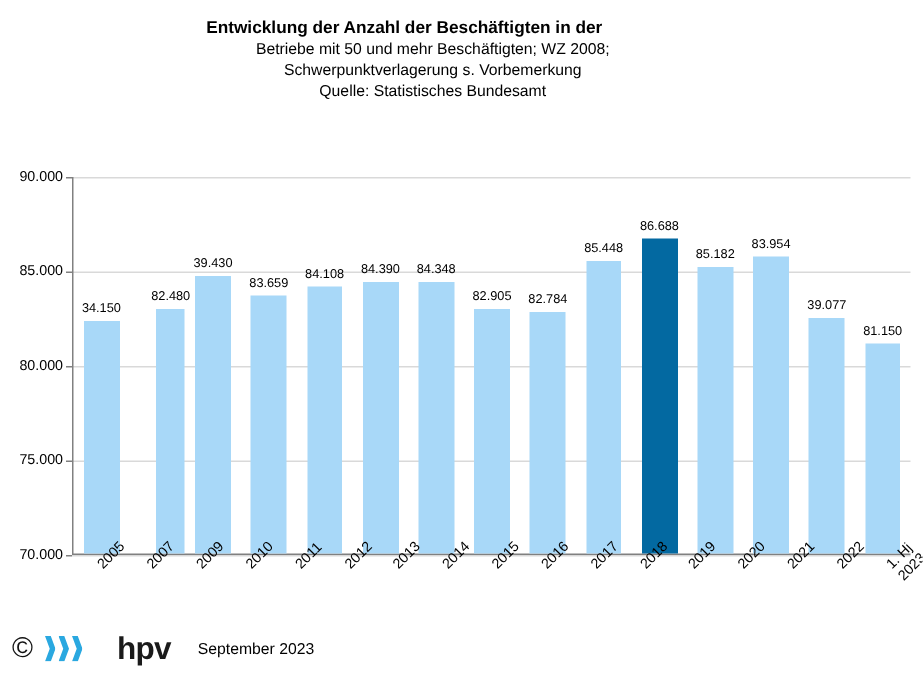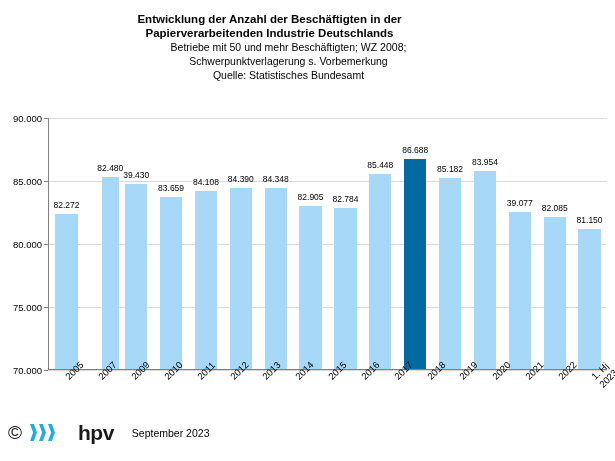--- a/index.html
+++ b/index.html
@@ -208,21 +208,20 @@
     margin-left: 10px;
   }
 </style>
 </head>
 <body>
 
 <div id="page">
 
   <div class="title-block">
     <div class="title-line">Entwicklung der Anzahl der Beschäftigten in der</div>
-    <div class="title-line">Papierverarbeitenden Industrie Deutschlands</div>
     <div class="subtitle-line">Betriebe mit 50 und mehr Beschäftigten; WZ 2008;</div>
     <div class="subtitle-line">Schwerpunktverlagerung  s. Vorbemerkung</div>
     <div class="subtitle-line">Quelle: Statistisches Bundesamt</div>
   </div>
 
   <div class="plot-wrap">
     <div class="y-labels" id="y-labels">
         <div class="y-label" style="top: 252px;">70.000</div>
         <div class="y-label" style="top: 189px;">75.000</div>
         <div class="y-label" style="top: 126px;">80.000</div>
@@ -235,25 +234,25 @@
           <div class="gridline" style="top: 189px;"></div>
           <div class="gridline" style="top: 126px;"></div>
           <div class="gridline" style="top: 63px;"></div>
           <div class="gridline" style="top: 0px;"></div>
         </div>
       <div class="axis-line-y"></div>
       <div class="axis-line-x"></div>
       <div class="bars" id="bars">
           <div class="bar-slot">
             <div class="bar" style="height: 154.627px; background: rgb(168, 216, 248);">
-              <div class="bar-value">82.272</div>
-            </div>
-          </div>
-          <div class="bar-slot">
-            <div class="bar" style="height: 192px; background: rgb(168, 216, 248); margin-left: 18px;">
+              <div class="bar-value">34.150</div>
+            </div>
+          </div>
+          <div class="bar-slot">
+            <div class="bar" style="height: 163px; background: rgb(168, 216, 248); margin-left: 18px;">
               <div class="bar-value">82.480</div>
             </div>
           </div>
           <div class="bar-slot">
             <div class="bar" style="height: 185.472px; background: rgb(168, 216, 248);">
               <div class="bar-value">39.430</div>
             </div>
           </div>
           <div class="bar-slot">
             <div class="bar" style="height: 172.103px; background: rgb(168, 216, 248); margin-top: 48px;">
@@ -301,25 +300,20 @@
             </div>
           </div>
           <div class="bar-slot">
             <div class="bar" style="height: 198px; background: rgb(168, 216, 248);">
               <div class="bar-value">83.954</div>
             </div>
           </div>
           <div class="bar-slot">
             <div class="bar" style="height: 157.475px; background: rgb(168, 216, 248);">
               <div class="bar-value">39.077</div>
-            </div>
-          </div>
-          <div class="bar-slot">
-            <div class="bar" style="height: 152.271px; background: rgb(168, 216, 248);">
-              <div class="bar-value">82.085</div>
             </div>
           </div>
           <div class="bar-slot">
             <div class="bar" style="height: 140.49px; background: rgb(168, 216, 248);">
               <div class="bar-value">81.150</div>
             </div>
           </div>
         </div>
     <div class="tick-y" style="top: 252px;"></div>
         <div class="tick-y" style="top: 189px;"></div>

